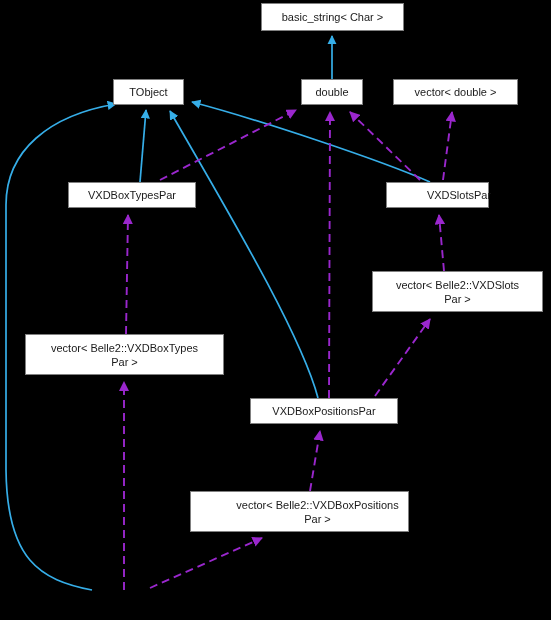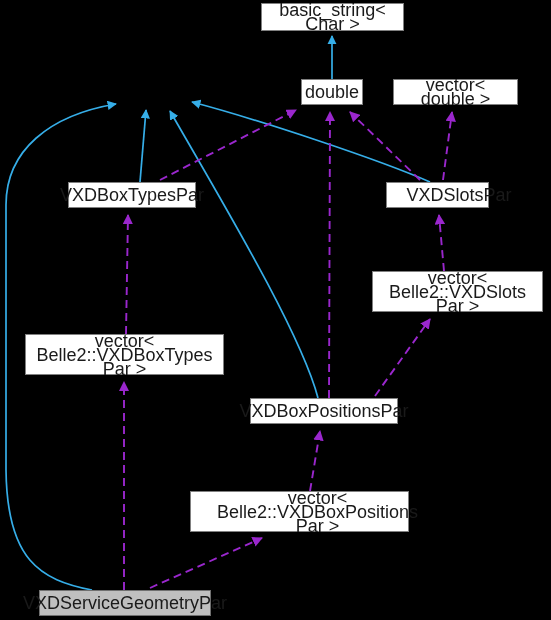--- a/index.html
+++ b/index.html
@@ -1,21 +1,21 @@
 <!DOCTYPE html>
 <html><head>
 <meta charset="utf-8">
 <style>
   html,body{margin:0;padding:0;background:#000;}
   #page{position:relative;width:551px;height:620px;background:#000;overflow:hidden;
         font-family:"Liberation Sans","DejaVu Sans",sans-serif;}
   #edges{position:absolute;left:0;top:0;width:551px;height:620px;}
   .node{position:absolute;box-sizing:border-box;background:#ffffff;
         border:1px solid #808080;display:flex;align-items:center;justify-content:center;
-        text-align:center;color:#1a1a1a;font-size:18px;line-height:14px;z-index:5;}
+        text-align:center;color:#1a1a1a;font-size:11px;line-height:14px;z-index:5;}
   .node.root{background:#bfbfbf;border-color:#707070;}
   .node span{display:block;padding:0 4px;white-space:pre-line;}
 </style>
 </head>
 <body>
 
 <div id="page">
 
   <svg id="edges" viewBox="0 0 551 620" xmlns="http://www.w3.org/2000/svg">
     <defs>
@@ -61,20 +61,23 @@
       <path d="M 150 588 L 262 538"></path>
 
       <path d="M 375 396 L 430 319"></path>
     </g>
   </svg>
 
   <div class="node" style="left:261px;top:3px;width:143px;height:28px;">
     <span>basic_string&lt; Char &gt;</span>
   </div>
 
+  <div class="node" style="left:113px;top:79px;width:71px;height:26px;">
+    <span>TObject</span>
+  </div>
 
   <div class="node" style="left:301px;top:79px;width:62px;height:26px;">
     <span>double</span>
   </div>
 
   <div class="node" style="left:393px;top:79px;width:125px;height:26px;">
     <span>vector&lt; double &gt;</span>
   </div>
 
   <div class="node" style="left:68px;top:182px;width:128px;height:26px;">
@@ -97,17 +100,14 @@
 
   <div class="node" style="left:250px;top:398px;width:148px;height:26px;">
     <span>VXDBoxPositionsPar</span>
   </div>
 
   <div class="node" style="left:190px;top:491px;width:219px;height:41px;padding-left:36px;">
     <span>vector&lt; Belle2::VXDBoxPositions
 Par &gt;</span>
   </div>
 
-  <div class="node root" style="left:39px;top:590px;width:172px;height:26px;">
-    <span>VXDServiceGeometryPar</span>
-  </div>
 
 </div>
 
 </body></html>

